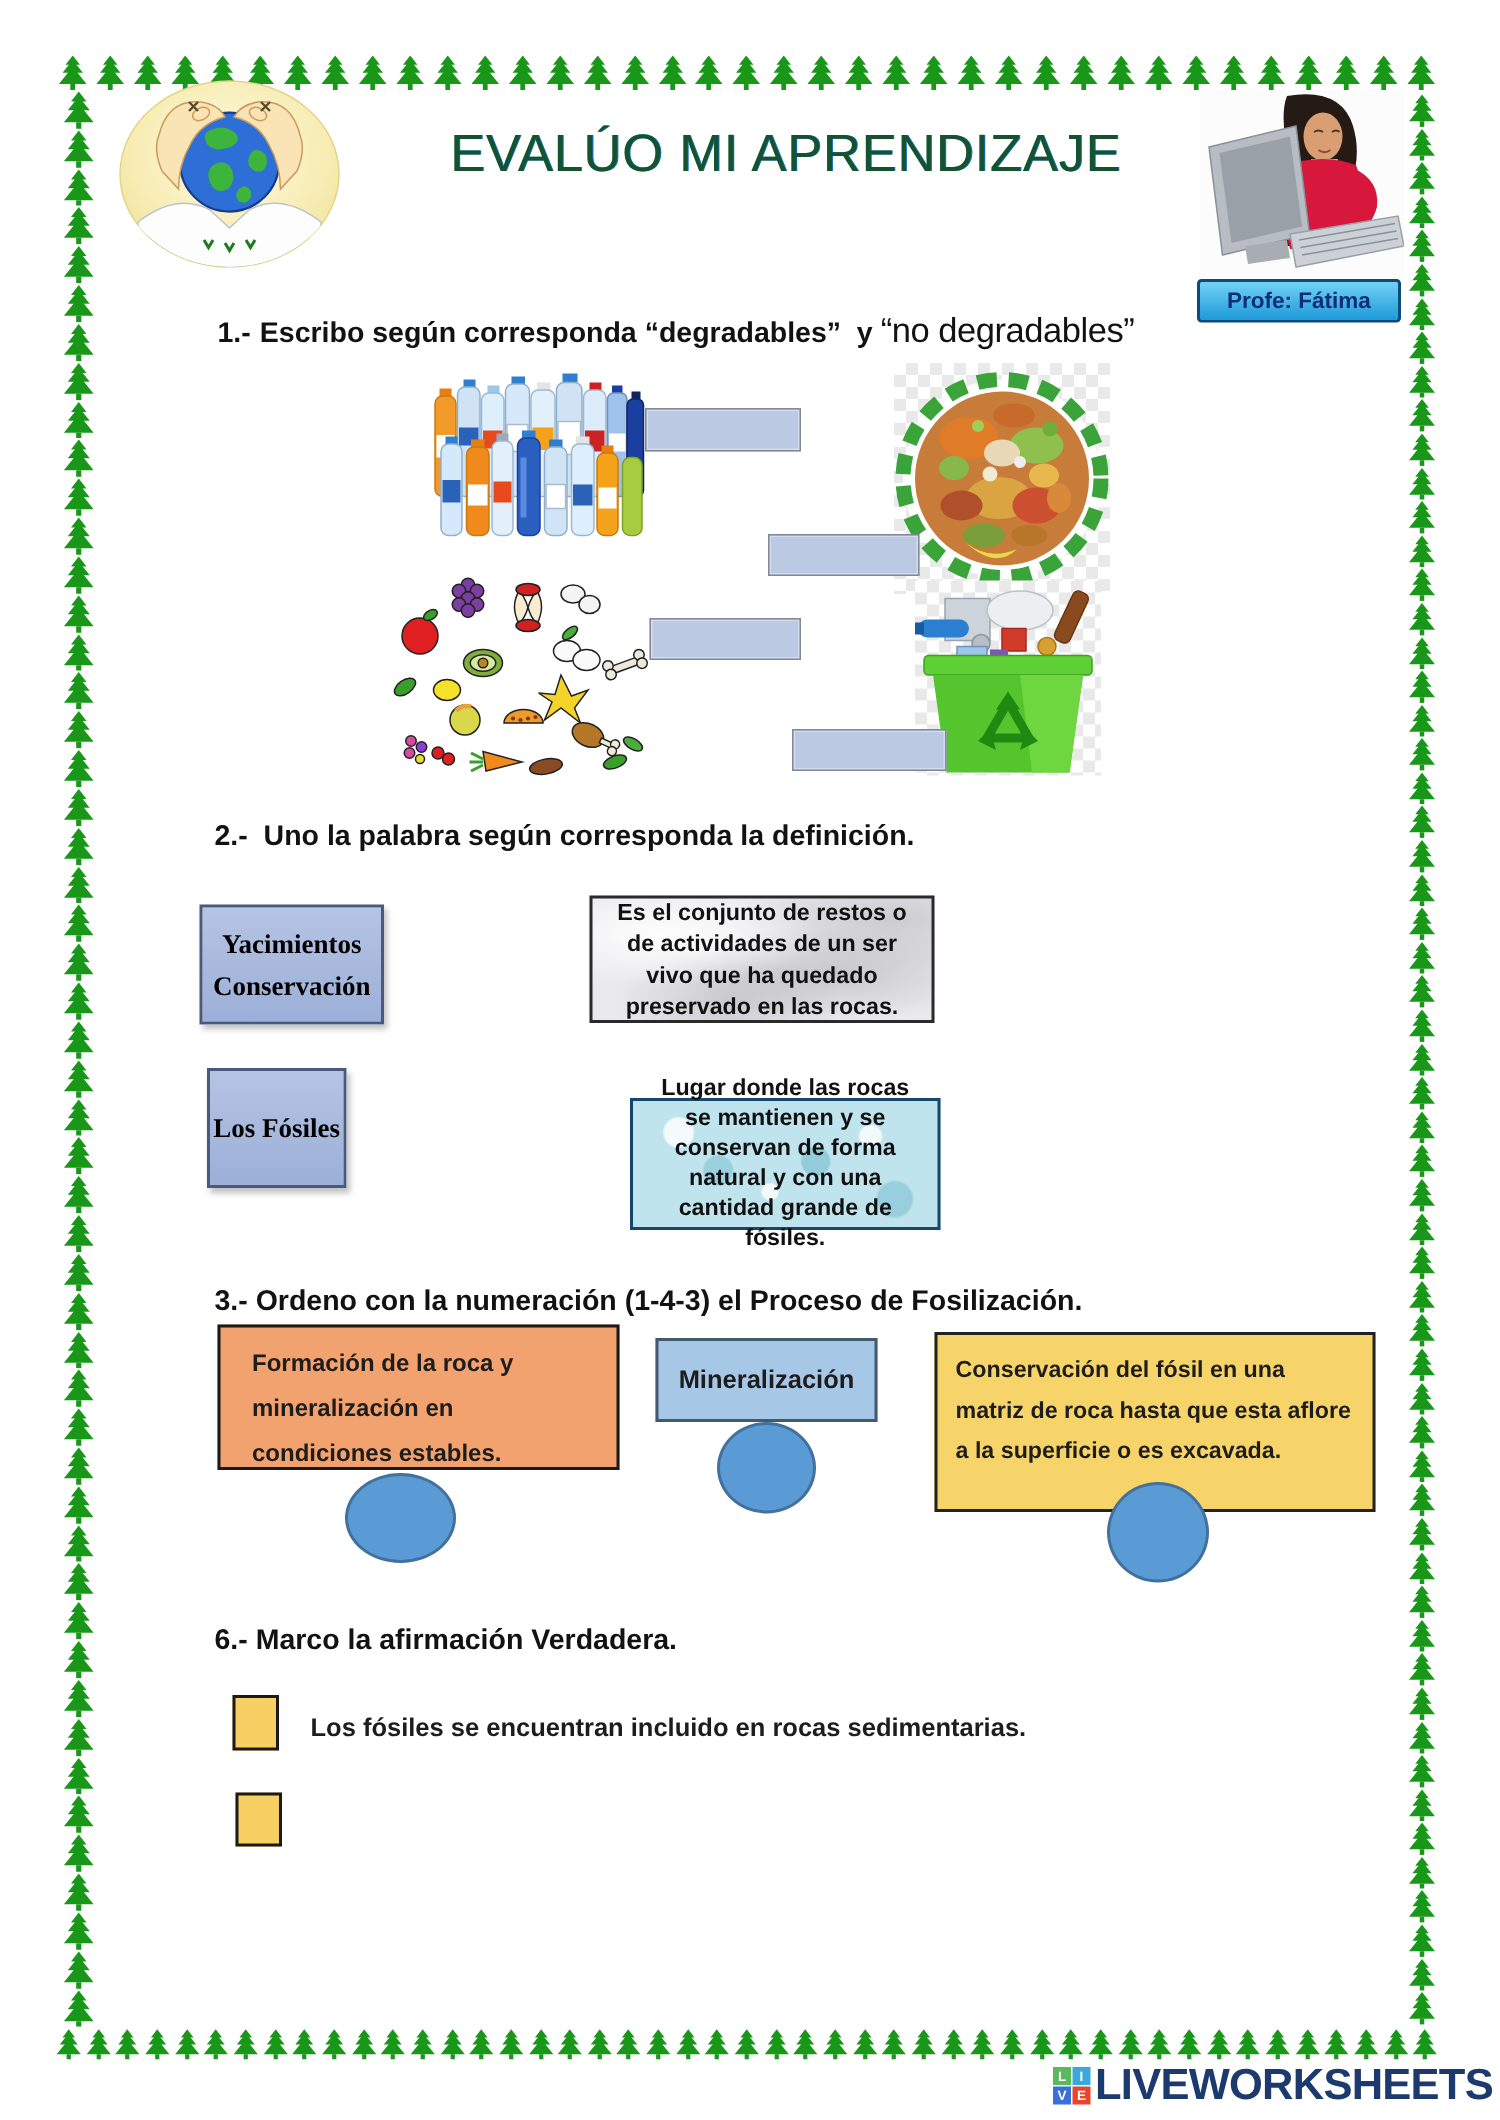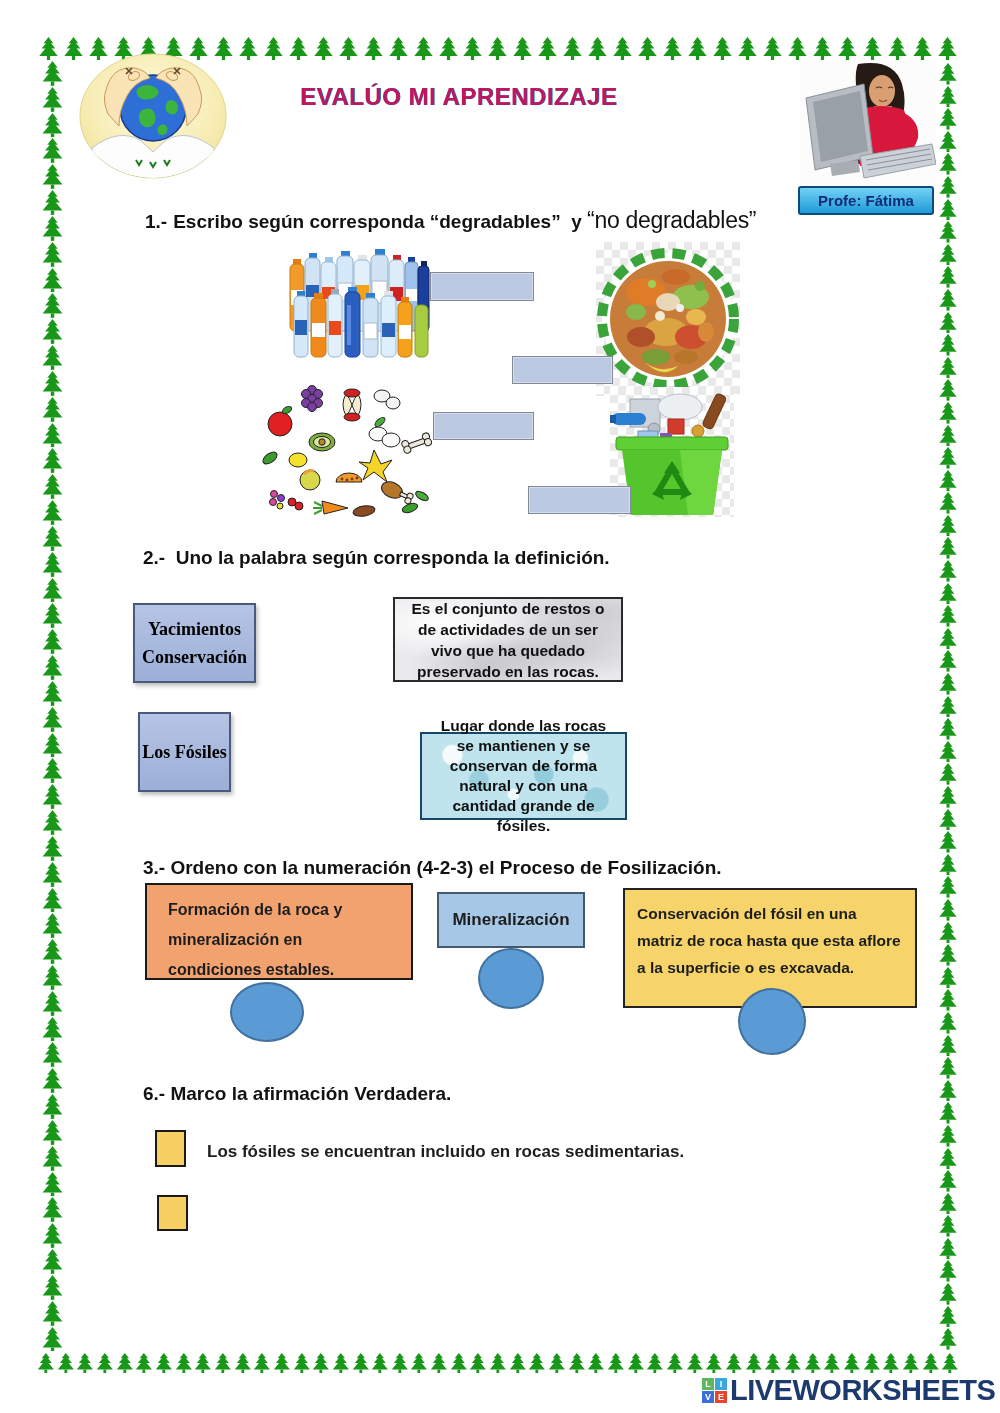--- a/index.html
+++ b/index.html
@@ -3,21 +3,21 @@
 <meta charset="utf-8">
 <style>
   html,body{margin:0;padding:0;background:#fff;}
   .page{position:relative;width:1000px;height:1413px;background:#fff;overflow:hidden;
         font-family:"Liberation Sans",sans-serif;color:#161616;}
   .abs{position:absolute;}
   .tree{display:block;flex:0 0 auto;}
   .border-row{display:flex;flex-direction:row;}
   .border-col{display:flex;flex-direction:column;}
 
-  .page-title{font-size:24px;font-weight:bold;color:#be185d;letter-spacing:.5px;margin:0;
+  .page-title{font-size:35px;font-weight:normal;color:#14532d;letter-spacing:.5px;margin:0;
               text-shadow:.7px 0 0 #1170c2;}
   .teacher-badge{width:132px;height:25px;background:linear-gradient(#72d2f5,#1f9ad8);
                  border:2px solid #0e4b7a;border-radius:3px;display:flex;align-items:center;justify-content:center;
                  font-size:15px;font-weight:bold;color:#102d7c;}
   .q-title{font-size:19px;font-weight:600;color:#121212;white-space:pre;}
   .q-title .emph{font-size:23px;font-weight:500;letter-spacing:-.3px;}
   .q-prefix{font-weight:700;margin-right:6px;}
 
   .answer-box{background:#bcc9e2;border:1px solid #838a96;box-shadow:inset 0 0 0 1px #d4ddef;}
 
@@ -947,21 +947,21 @@
   <div class="abs answer-box" style="left:512px;top:356px;width:99px;height:26px;"></div>
   <div class="abs answer-box" style="left:433px;top:412px;width:99px;height:26px;"></div>
   <div class="abs answer-box" style="left:528px;top:486px;width:101px;height:26px;"></div>
 
   <p class="abs q-title" style="left:143px;top:528px;">2.-  Uno la palabra según corresponda la definición.</p>
   <div class="abs term-box" style="left:133px;top:603px;width:119px;height:76px;">Yacimientos Conservación</div>
   <div class="abs def-box marble" style="left:393px;top:597px;width:230px;height:85px;">Es el conjunto de restos o de actividades de un ser vivo  que ha quedado preservado en las rocas.</div>
   <div class="abs term-box" style="left:138px;top:712px;width:89px;height:76px;">Los Fósiles</div>
   <div class="abs def-box water" style="left:420px;top:732px;width:207px;height:88px;">Lugar donde las rocas se mantienen y se conservan de forma natural y con una cantidad grande de fósiles.</div>
 
-  <p class="abs q-title" style="left:143px;top:838px;">3.- Ordeno con la numeración (4-2-3) el Proceso de Fosilización.</p>
+  <p class="abs q-title" style="left:143px;top:838px;">3.- Ordeno con la numeración (1-4-3) el Proceso de Fosilización.</p>
   <div class="abs step-card step-orange" style="left:145px;top:883px;width:268px;height:97px;padding-left:21px;">Formación de la roca y mineralización en condiciones estables.</div>
   <div class="abs step-card step-blue" style="left:437px;top:892px;width:148px;height:56px;">Mineralización</div>
   <div class="abs step-card step-yellow" style="left:623px;top:888px;width:294px;height:120px;">Conservación del fósil en una matriz de roca hasta que esta aflore a la superficie o es excavada.</div>
   <div class="abs order-circle" style="left:230px;top:982px;width:70px;height:56px;"></div>
   <div class="abs order-circle" style="left:478px;top:948px;width:62px;height:57px;"></div>
   <div class="abs order-circle" style="left:738px;top:988px;width:64px;height:63px;"></div>
 
   <p class="abs q-title" style="left:143px;top:1064px;">6.- Marco la afirmación Verdadera.</p>
   <div class="abs checkbox" style="left:155px;top:1130px;width:31px;height:37px;"></div>
   <p class="abs statement" style="left:207px;top:1125px;width:710px;">Los fósiles se encuentran incluido en rocas sedimentarias.</p>

